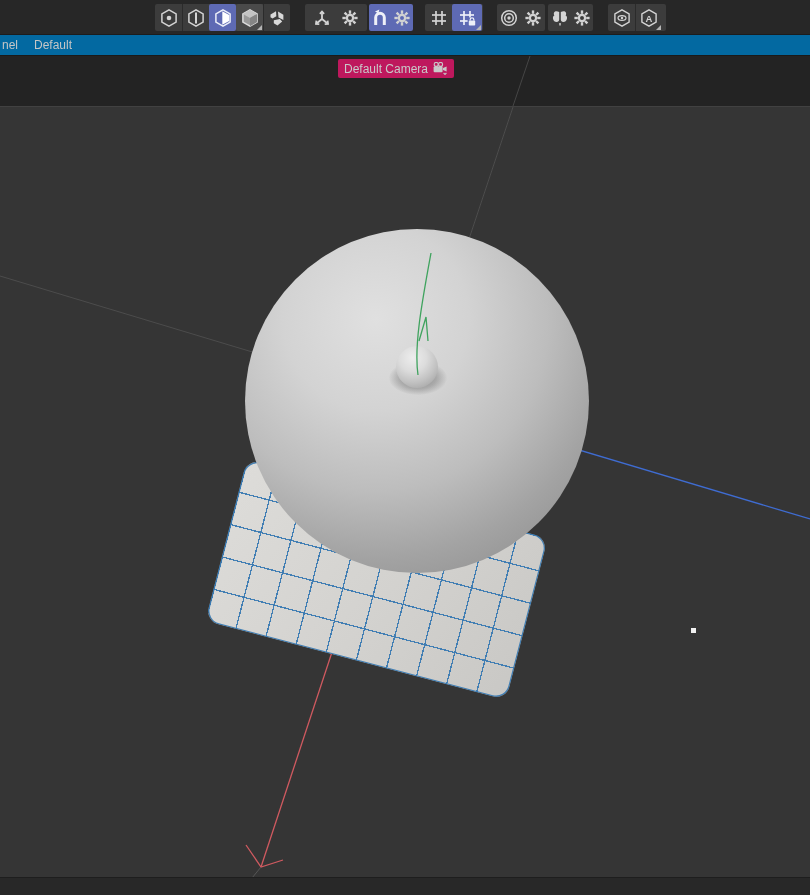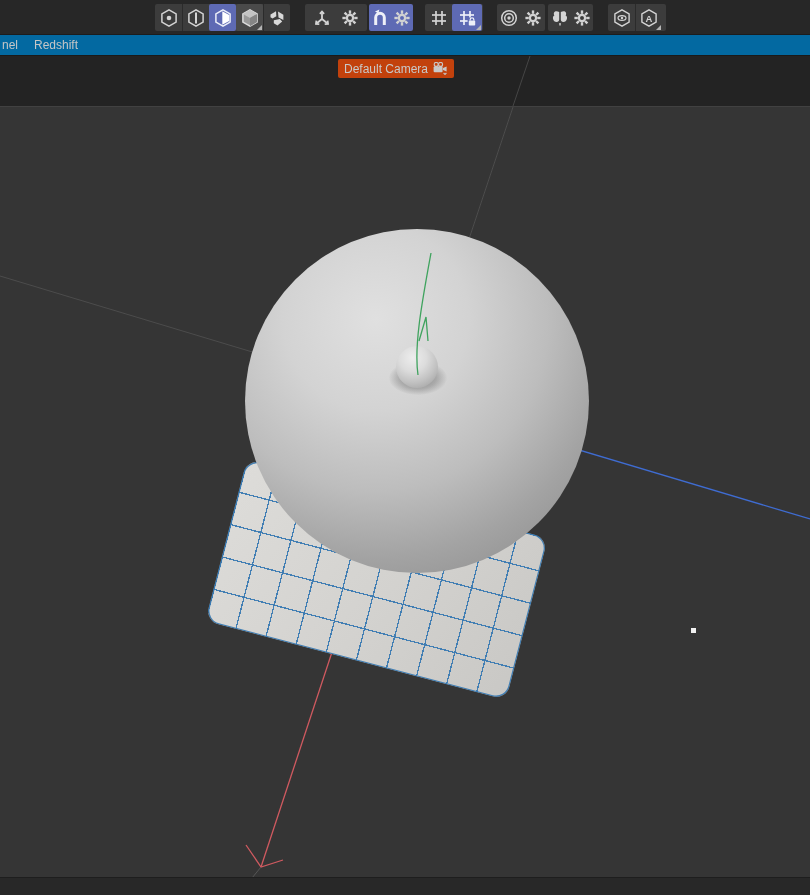--- a/index.html
+++ b/index.html
@@ -20,21 +20,21 @@
 
   
   .menubar{position:absolute;left:0;top:35px;width:810px;height:21px;background:#0369a1;border-bottom:1px solid #1a1a1a;
      display:flex;align-items:center;color:#c6c6c6;font-size:12px;}
   .menu-item{padding:0 8px;cursor:default;}
   .menu-item.clip{padding-left:2px;}
 
   
   .vp-header{position:absolute;left:0;top:56px;width:810px;height:50px;background:#232323;}
   .cam-label{position:absolute;left:338px;top:3px;height:19px;display:flex;align-items:center;gap:5px;
-     background:#c2410c;padding:0 6px;border-radius:2px;color:#c9c9c9;font-size:12px;}
+     background:#be185d;padding:0 6px;border-radius:2px;color:#c9c9c9;font-size:12px;}
   .hdr-svg{position:absolute;left:0;top:0;}
 
   
   .viewport{position:absolute;left:0;top:106px;width:810px;height:771px;background:#353535;border-top:1px solid #414141;overflow:hidden;}
   .lines{position:absolute;left:0;top:0;}
   .plane{position:absolute;left:0;top:0;width:311px;height:167px;border-radius:14px;
      transform-origin:0 0;
      transform:matrix(0.968,0.254,-0.251,0.970,247,352);
      background:
        repeating-linear-gradient(to right, rgba(58,122,178,0.95) 0 1.3px, transparent 1.3px 31.1px),
@@ -215,21 +215,21 @@
         <svg class="icon20" viewBox="0 0 20 20">
           <use href="#sym-hex" fill="none" stroke="#d4d4d4" stroke-width="1.4"></use>
           <text x="10" y="13.6" text-anchor="middle" font-size="9.5" font-weight="bold" fill="#d4d4d4" font-family="Liberation Sans, sans-serif">A</text>
         </svg>
       </div>
     </div>
   </div>
 
   <div class="menubar">
     <span class="menu-item clip">nel</span>
-    <span class="menu-item">Redshift</span>
+    <span class="menu-item">Default</span>
   </div>
 
   <div class="vp-header">
     <svg class="hdr-svg" width="810" height="50">
       <line x1="530" y1="0" x2="513" y2="50" stroke="#464646" stroke-width="1"></line>
     </svg>
     <div class="cam-label">
       <span>Default Camera</span>
       <svg width="15" height="13" viewBox="0 0 15 13">
         <circle cx="3.2" cy="2.4" r="2" fill="none" stroke="#c9c9c9" stroke-width="1.1"></circle>

